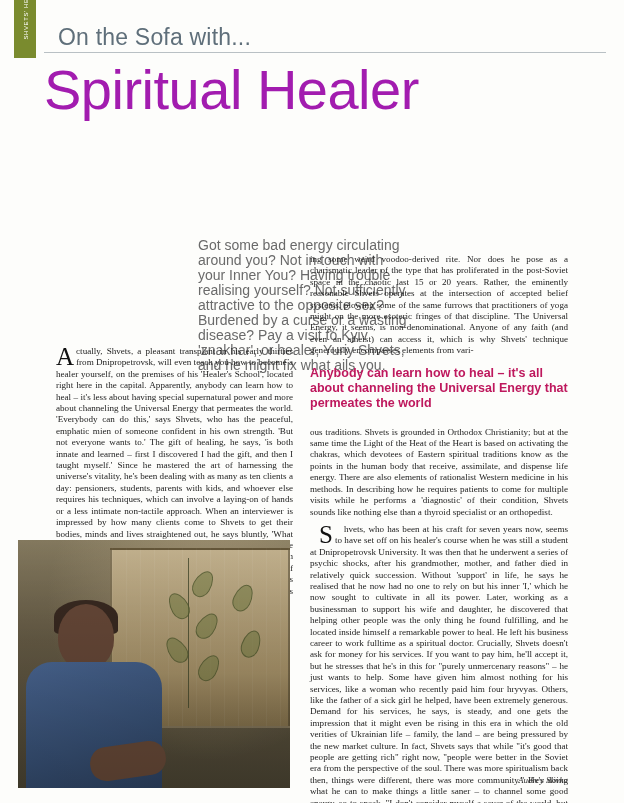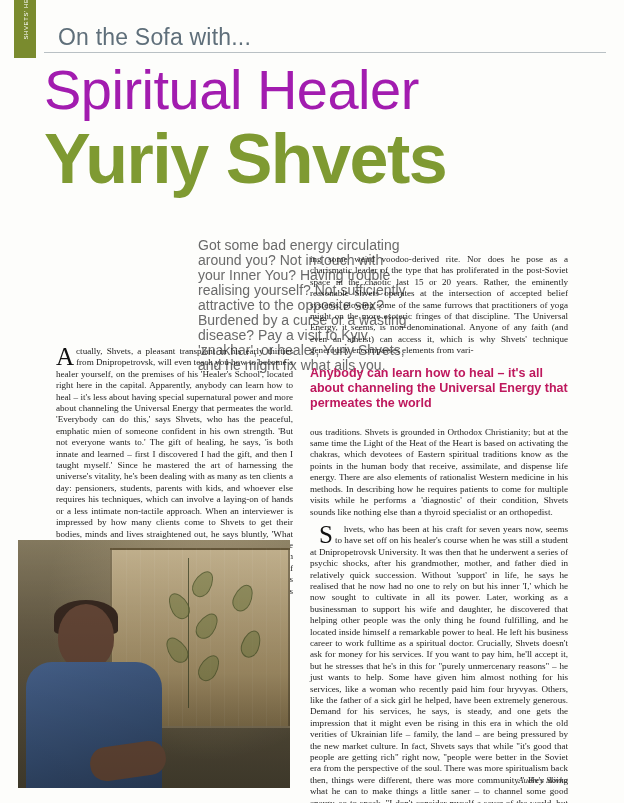--- a/index.html
+++ b/index.html
@@ -276,21 +276,20 @@
   <div class="spine-tab">
     <div class="spine-text">SHVETS' HE</div>
   </div>
 
   <div class="kicker">
     <div class="kicker-text">On the Sofa with...</div>
     <div class="kicker-rule"></div>
   </div>
 
   <div class="title-main">Spiritual Healer</div>
-  <div class="title-name">Yuriy Shvets</div>
 
   <div class="standfirst">Got some bad energy circulating around you? Not in touch with your Inner You? Having trouble realising yourself? Not sufficiently attractive to the opposite sex? Burdened by a curse or a wasting disease? Pay a visit to Kyiv 'znakhar', or healer, Yuriy Shvets, and he might fix what ails you.</div>
 
   <div class="col col-left">
     <p class="first dropcap-para">
       <span class="dropcap">A</span><span>ctually, Shvets, a pleasant transplant in his early thirties from Dnipropetrovsk, will even teach you how to become a healer yourself, on the premises of his 'Healer's School', located right here in the capital. Apparently, anybody can learn how to heal – it's less about having special supernatural power and more about channeling the Universal Energy that permeates the world. 'Everybody can do this,' says Shvets, who has the peaceful, emphatic mien of someone confident in his own strength. 'But not everyone wants to.' The gift of healing, he says, 'is both innate and learned – first I discovered I had the gift, and then I taught myself.' Since he mastered the art of harnessing the universe's vitality, he's been dealing with as many as ten clients a day: pensioners, students, parents with kids, and whoever else requires his techniques, which can involve a laying-on of hands or a less intimate non-tactile approach. When an interviewer is impressed by how many clients come to Shvets to get their bodies, minds and lives straightened out, he says bluntly, 'What can you do? It's not a secret that there are lots of unhappy people out there." Shvets is at pains to point out that his method, which he calls 'The Light of the Heart of the Heart,' doesn't consist of supernatural mumbo-jumbo. He's not a witch-doctor; there's nothing eerie about what he does, and the user of his services won't find himself undergo-</span>
     </p>
   </div>
 
   <div class="col col-right">

